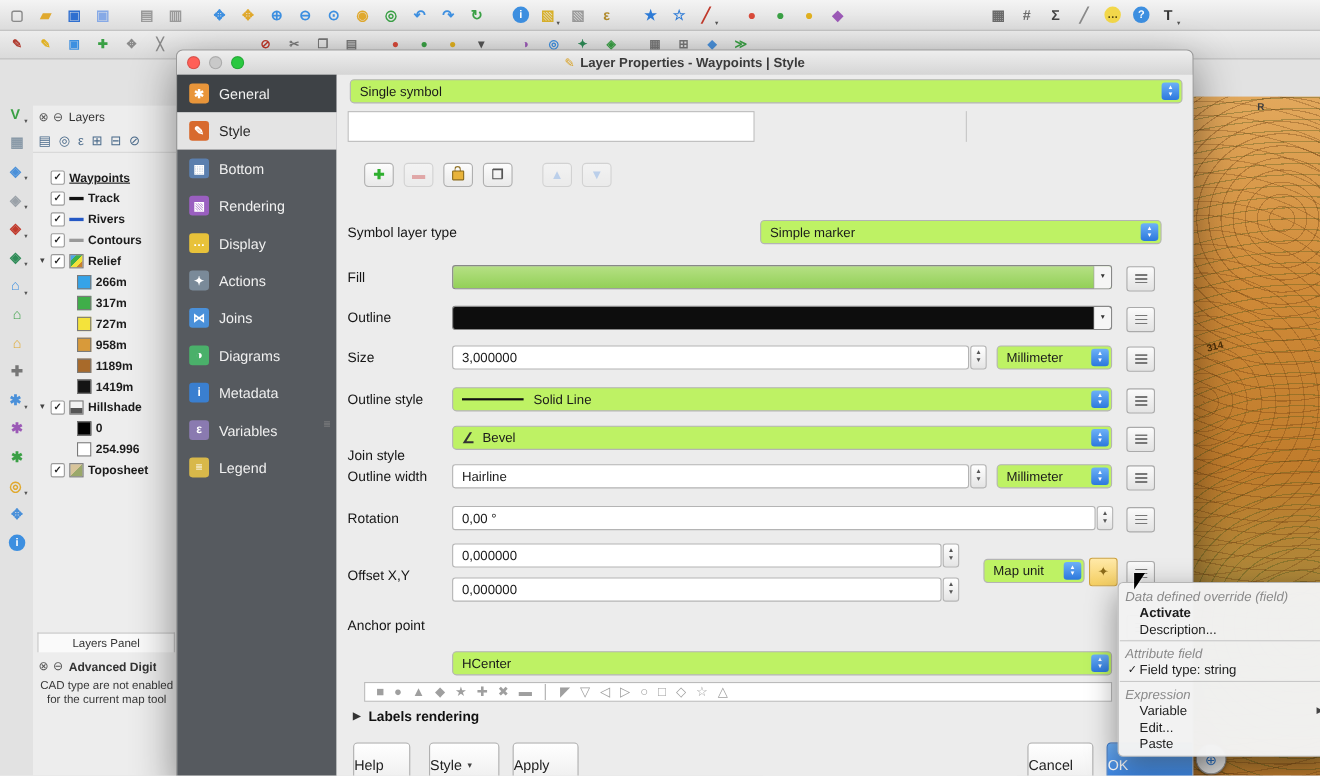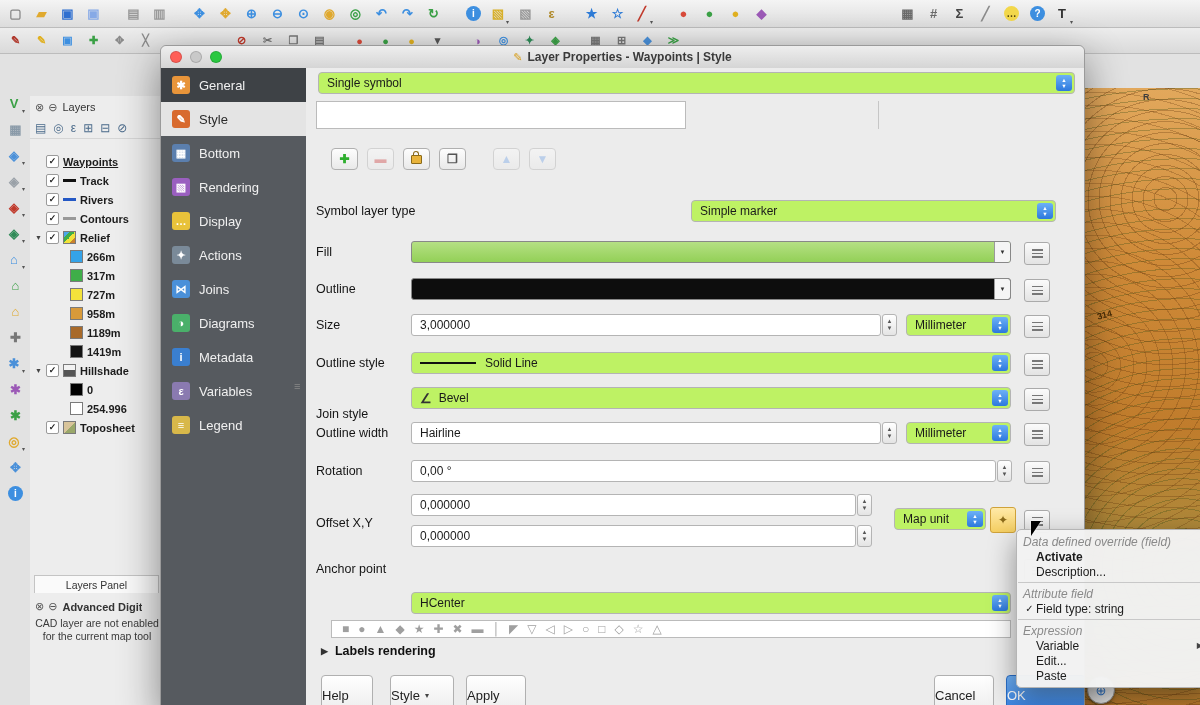--- a/index.html
+++ b/index.html
@@ -630,21 +630,21 @@
     </div>
   <div class="ptab">Layers Panel</div>
   <div class="padv">
     <span style="display:flex;gap:4px">
 
     <span class="pic"><span>⊗</span></span>
         <span class="pic"><span>⊖</span></span>
       </span>
     <span class="ttl">Advanced Digitizing</span>
   </div>
-  <div class="pcad">CAD layer are not enabled for the current map tool</div>
+  <div class="pcad">CAD type are not enabled for the current map tool</div>
 </div>
 
 <div id="map">
   <span class="maplab l1">314</span>
   <span class="maplab l2">R</span>
 </div>
 <div id="maglens">
     <span>⊕</span>
   </div>
 

